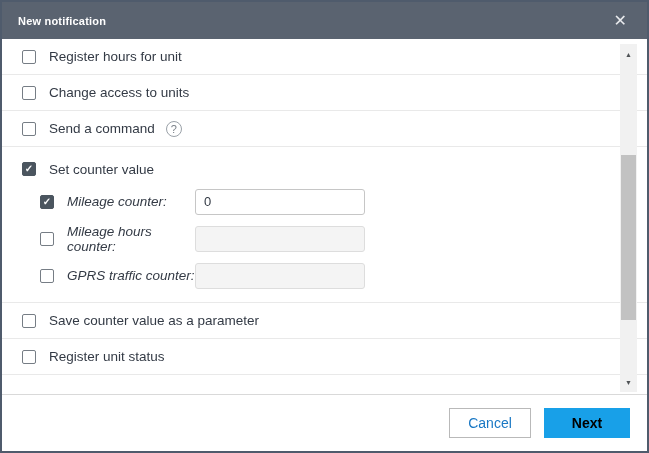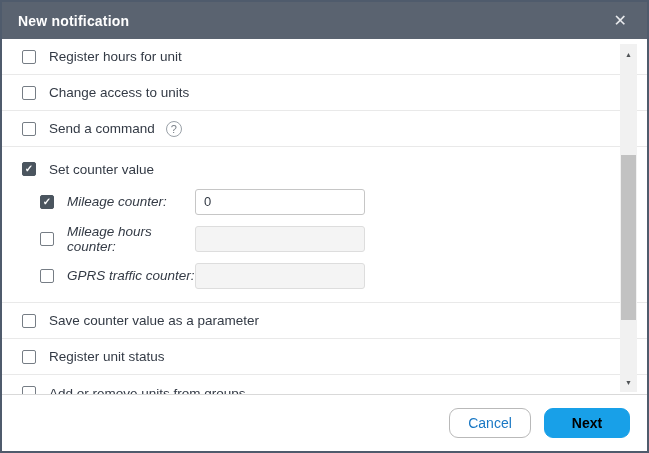--- a/index.html
+++ b/index.html
@@ -6,21 +6,21 @@
   body { background:#ffffff; font-family:"Liberation Sans", sans-serif; }
   .dialog {
     width:649px; height:453px; position:relative;
     border:2px solid #4f5b6c; background:#fff;
     display:flex; flex-direction:column; overflow:hidden;
   }
   .titlebar {
     height:37px; flex:none; background:#5a6370; color:#fff;
     display:flex; align-items:center; padding:0 16px;
   }
-  .titlebar .title { font-size:14px; font-weight:bold; letter-spacing:.2px; }
+  .titlebar .title { font-size:11px; font-weight:bold; letter-spacing:.2px; }
   .titlebar .close {
     margin-left:auto; color:#e9ebee; font-size:16px; line-height:1;
     cursor:pointer; padding:2px 4px;
   }
   .list { position:relative; flex:1; overflow:hidden; border-bottom:1px solid #d9d9d9; background:#fff; }
   .row {
     height:36px; display:flex; align-items:center; padding-left:20px;
     border-bottom:1px solid #e9e9e9; font-size:13.5px; color:#333a45;
   }
   .row.partial { border-bottom:none; }
@@ -57,21 +57,21 @@
   }
   .scroll-btn.up { top:2px; }
   .scroll-btn.down { bottom:2px; }
   .thumb { position:absolute; left:1px; width:15px; top:111px; height:165px; background:#c2c2c2; cursor:pointer; }
   .footer {
     height:56px; flex:none; background:#fff;
     display:flex; align-items:center; justify-content:flex-end;
     gap:13px; padding-right:17px;
   }
   .btn {
-    height:30px; min-width:82px; padding:0 16px; border-radius:9px;
+    height:30px; min-width:82px; padding:0 16px; border-radius:0;
     font-size:14px; font-family:"Liberation Sans", sans-serif;
     display:flex; align-items:center; justify-content:center; cursor:pointer;
   }
   .btn.secondary { background:#fff; border:1px solid #b9b9b9; color:#1a78c4; }
   .btn.primary { background:#18a0e8; border:1px solid #18a0e8; color:#000000; font-weight:bold; min-width:86px; }
 </style>
 </head>
 <body>
 
 <div class="dialog">
@@ -128,24 +128,20 @@
     <div class="row">
       <span class="cb"></span>
       <span class="rowlabel">Save counter value as a parameter</span>
     </div>
 
     <div class="row">
       <span class="cb"></span>
       <span class="rowlabel">Register unit status</span>
     </div>
 
-    <div class="row partial">
-      <span class="cb"></span>
-      <span class="rowlabel">Add or remove units from groups</span>
-    </div>
 
     <div class="scrollbar">
       <span class="scroll-btn up">▲</span>
       <span class="thumb"></span>
       <span class="scroll-btn down">▼</span>
     </div>
   </div>
 
   <div class="footer">
     <button class="btn secondary">Cancel</button>

